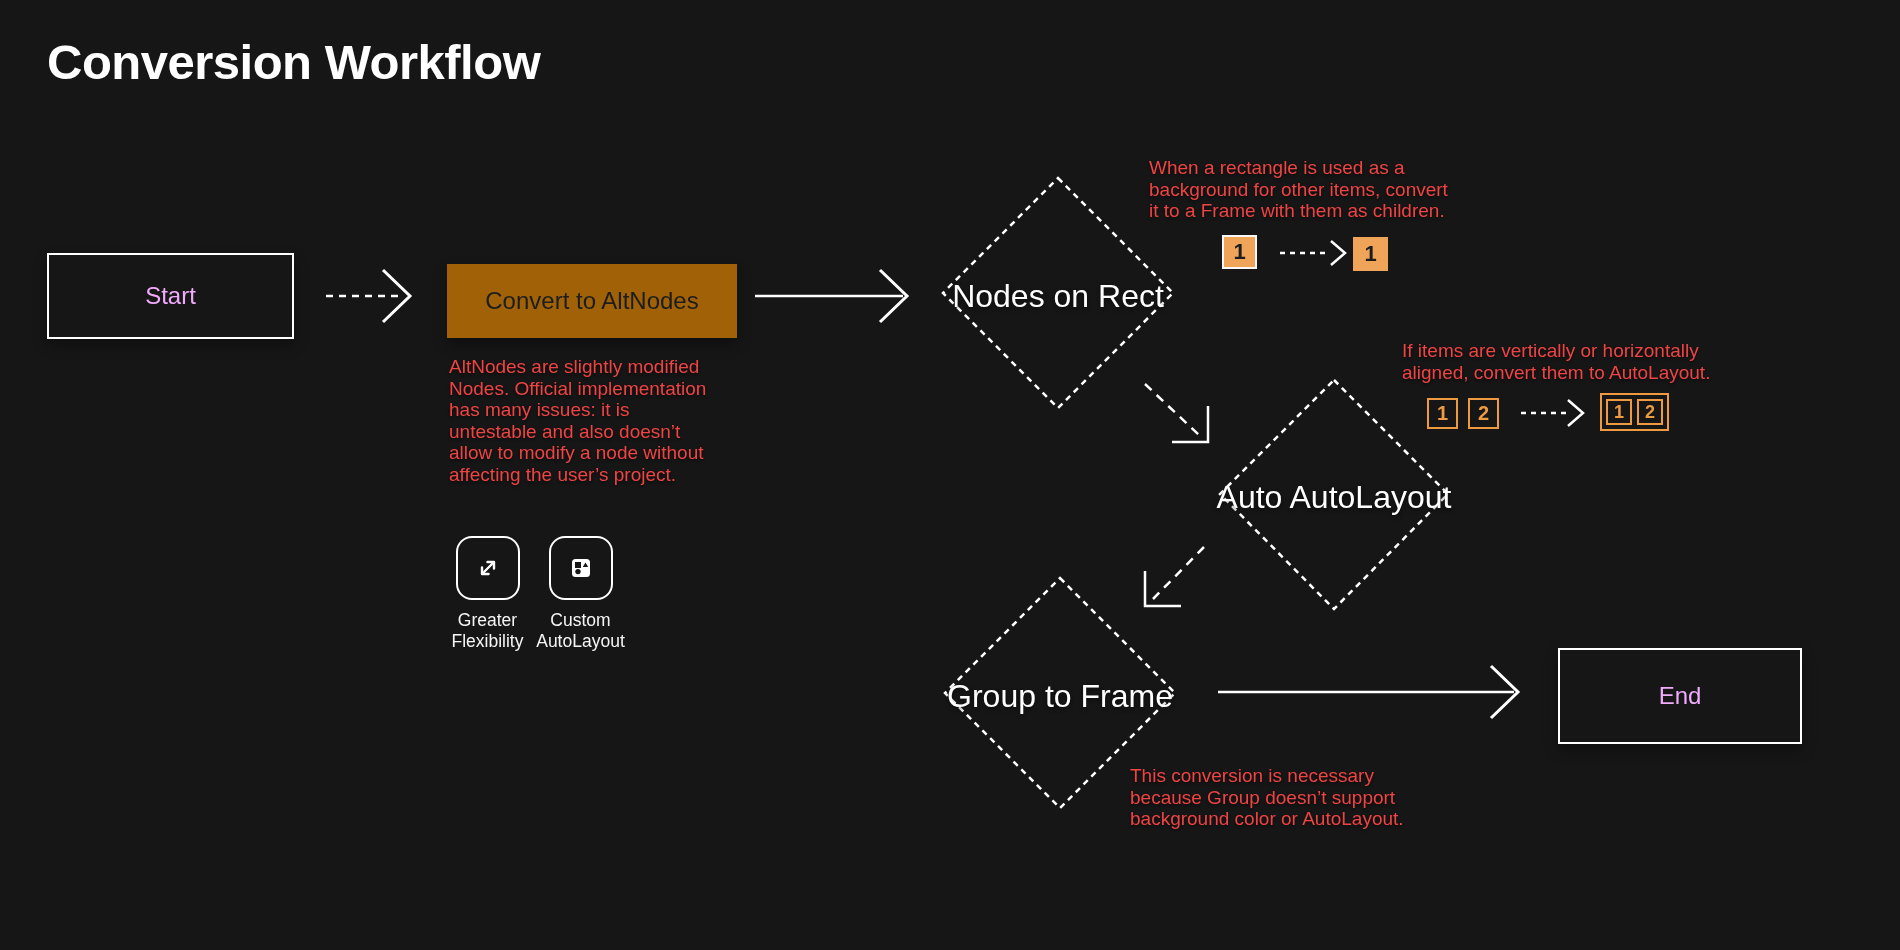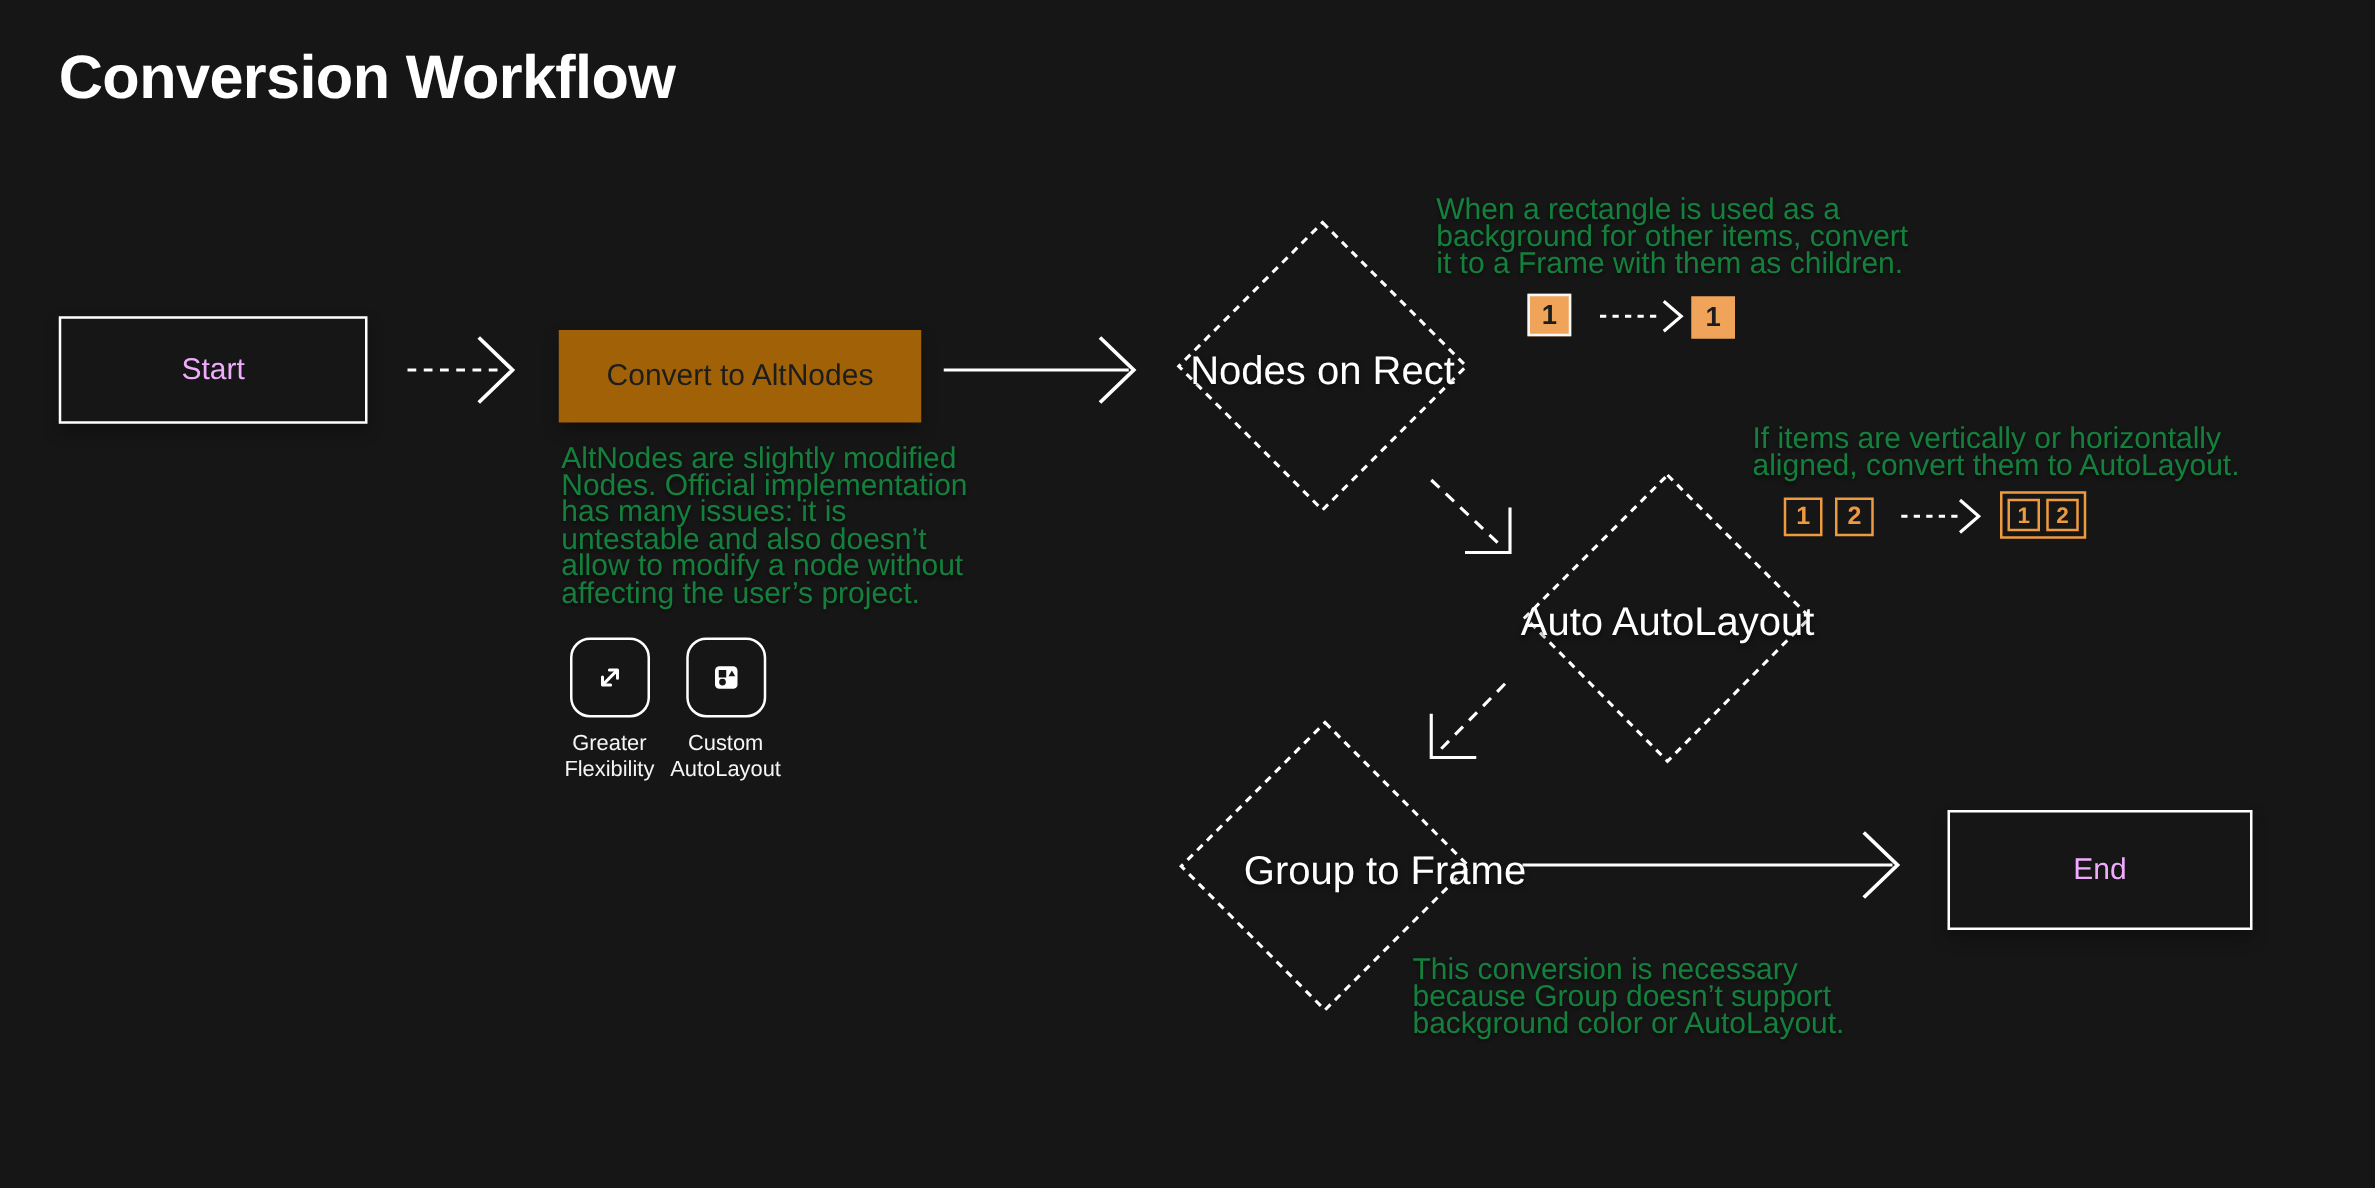--- a/index.html
+++ b/index.html
@@ -19,37 +19,37 @@
     box-shadow:0 6px 12px rgba(0,0,0,.35);
   }
   #start-box{left:47px;top:253px;width:243px;height:82px;}
   #end-box{left:1558px;top:648px;width:240px;height:92px;}
   #convert-box{
     left:447px;top:264px;width:290px;height:74px;border:none;
     background:#a16207;color:#1d1d1d;font-weight:500;
   }
 
   .note{
-    position:absolute;font-size:24px;line-height:21.5px;color:#15803d;
+    position:absolute;font-size:19px;line-height:21.5px;color:#ef4444;
     text-shadow:0 2px 3px rgba(0,0,0,.45);
   }
   #altnodes-note{left:449px;top:356px;}
   #rect-note{left:1149px;top:157px;}
   #autolayout-note{left:1402px;top:340px;}
   #group-note{left:1130px;top:765px;}
 
   .diamond-label{
     position:absolute;width:260px;margin-left:-130px;margin-top:-15px;
     text-align:center;font-size:32px;color:#fff;text-shadow:0 2px 4px rgba(0,0,0,.5);
   }
   #label-nodes-on-rect{left:1058px;top:293px;}
   #label-auto-autolayout{left:1334px;top:494px;}
-  #label-group-to-frame{left:1108px;top:693px;}
-
-  .features{position:absolute;left:441px;top:510px;display:flex;}
+  #label-group-to-frame{left:1060px;top:693px;}
+
+  .features{position:absolute;left:441px;top:536px;display:flex;}
   .feature{width:93px;display:flex;flex-direction:column;align-items:center;}
   .feature-icon-box{
     width:60px;height:60px;border:2.5px solid #fff;border-radius:16px;
     display:flex;align-items:center;justify-content:center;
   }
   .feature-label{margin-top:10px;font-size:17.5px;line-height:21px;text-align:center;color:#f5f5f5;}
 
   .chip{
     position:absolute;display:flex;align-items:center;justify-content:center;
     font-weight:700;box-sizing:border-box;

